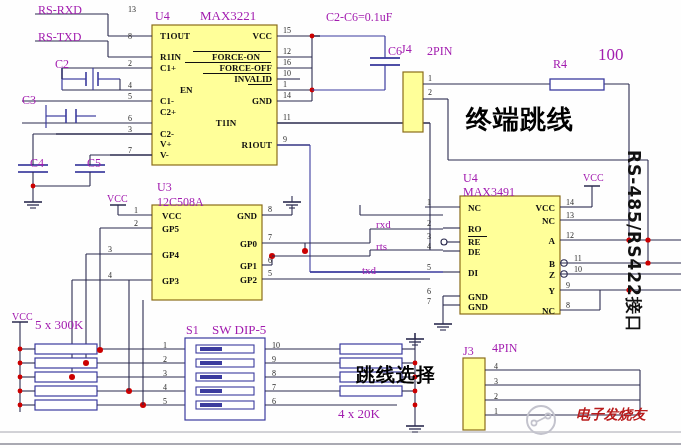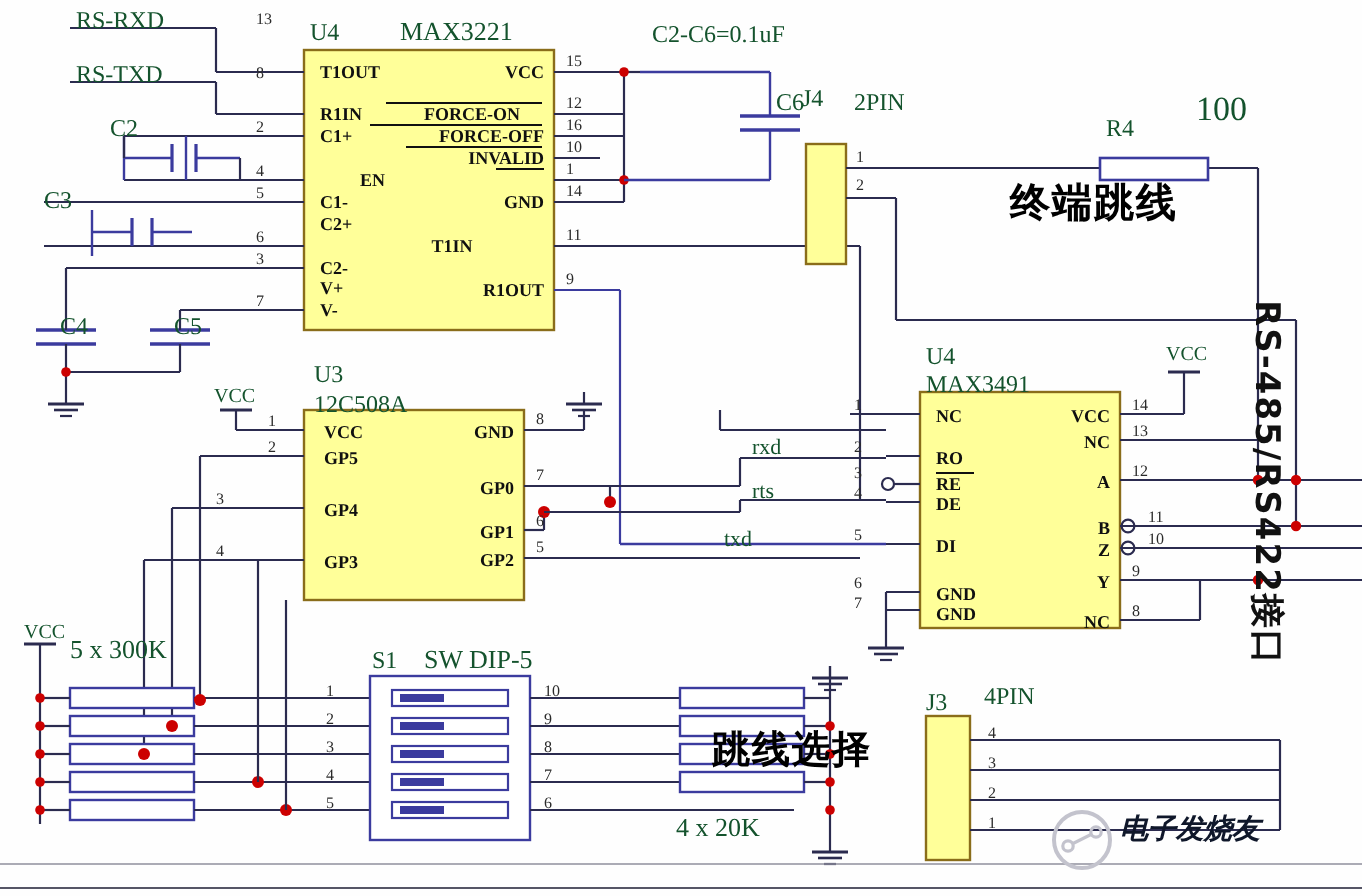--- a/index.html
+++ b/index.html
@@ -1,24 +1,24 @@
 <!DOCTYPE html>
 <html><head>
 <meta charset="utf-8">
 <style>
   html,body{margin:0;padding:0;background:#fff;}
   body{font-family:"Liberation Serif",serif;}
   #root{position:relative;width:681px;height:448px;background:#fefefe;overflow:hidden;}
   .sch{position:absolute;left:0;top:0;width:681px;height:448px;}
-  .lbl{position:absolute;white-space:nowrap;color:#14532d;font-family:"Liberation Serif",serif;}
+  .lbl{position:absolute;white-space:nowrap;color:#a21caf;font-family:"Liberation Serif",serif;}
   .pin{position:absolute;white-space:nowrap;font-size:8px;color:#2a2a2a;font-family:"Liberation Serif",serif;}
   .cn{font-family:"DejaVu Sans",sans-serif;font-weight:bold;color:#000;}
   .ic-txt{position:absolute;white-space:nowrap;font-size:9px;color:#101010;font-family:"Liberation Serif",serif;font-weight:bold;}
   .ovl{position:absolute;border-top:1px solid #101010;}
-  .wm{position:absolute;color:#0f172a;font-family:"DejaVu Sans",sans-serif;}
+  .wm{position:absolute;color:#b91c1c;font-family:"DejaVu Sans",sans-serif;margin-left:16px;}
 </style>
 </head>
 <body>
 
 <div id="root">
 
   <svg class="sch" viewBox="0 0 681 448" xmlns="http://www.w3.org/2000/svg">
     <defs>
       <g id="gnd">
         <line x1="0" y1="0" x2="0" y2="6" stroke="#2b2b4f" stroke-width="1.1"></line>
@@ -387,21 +387,21 @@
   <div class="lbl" style="left:326px;top:10px;font-size:12px;">C2-C6=0.1uF</div>
 
   <div class="lbl" style="left:401px;top:42px;font-size:12px;">J4</div>
   <div class="lbl" style="left:427px;top:44px;font-size:12px;">2PIN</div>
   <div class="pin" style="left:428px;top:74px;">1</div>
   <div class="pin" style="left:428px;top:88px;">2</div>
 
   <div class="lbl" style="left:553px;top:57px;font-size:12px;">R4</div>
   <div class="lbl" style="left:598px;top:45px;font-size:17px;text-align:center;">100</div>
 
-  <div class="lbl cn" style="left:466px;top:88px;font-size:20px;letter-spacing:1px;margin-left:39px;">终端跳线</div>
+  <div class="lbl cn" style="left:466px;top:102px;font-size:26px;letter-spacing:1px;">终端跳线</div>
 
   <div class="lbl" style="left:157px;top:180px;font-size:12px;">U3</div>
   <div class="lbl" style="left:157px;top:195px;font-size:12px;">12C508A</div>
 
   <div class="lbl" style="left:107px;top:193px;font-size:10px;">VCC</div>
 
   <div class="ic-txt" style="left:162px;top:211px;">VCC</div>
   <div class="ic-txt" style="left:162px;top:224px;">GP5</div>
   <div class="ic-txt" style="left:162px;top:250px;">GP4</div>
   <div class="ic-txt" style="left:162px;top:276px;">GP3</div>

